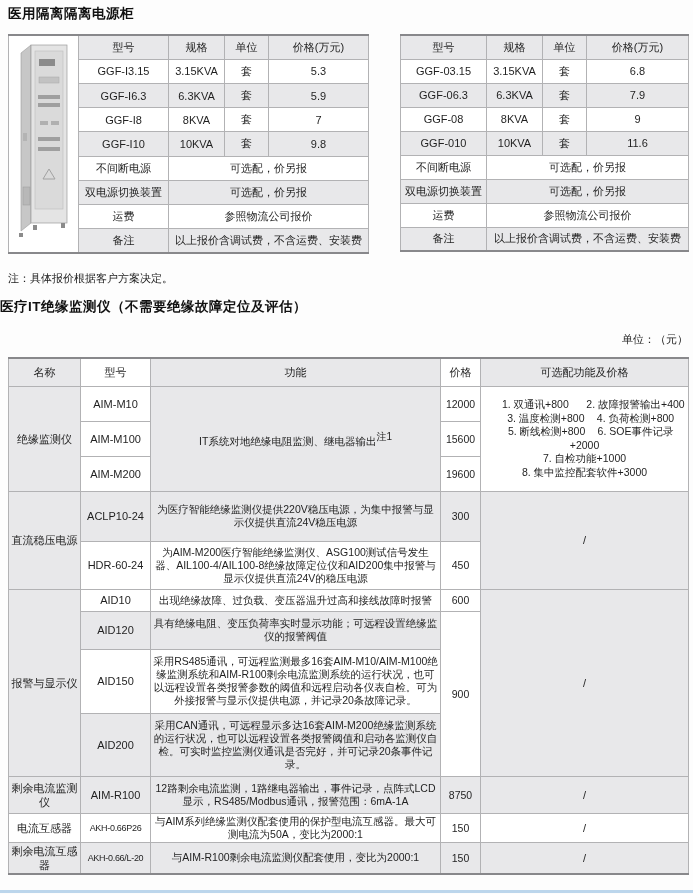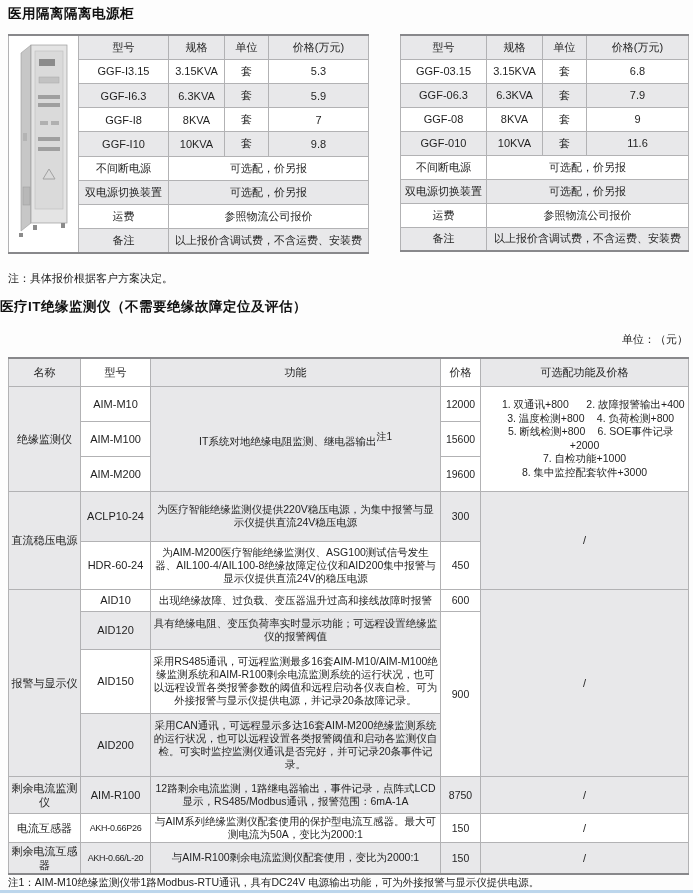--- a/index.html
+++ b/index.html
@@ -261,17 +261,16 @@
     <tr style="height:30px;">
       <td class="g namec">剩余电流互感器</td>
       <td class="g model-sm">AKH-0.66/L-20</td>
       <td class="g fn">与AIM-R100剩余电流监测仪配套使用，变比为2000:1</td>
       <td class="g price">150</td>
       <td class="g">/</td>
     </tr>
   </tbody>
     </table>
 
-  <div class="smalltext" style="left:8px;top:876px;">注1：AIM-M10绝缘监测仪带1路Modbus-RTU通讯，具有DC24V 电源输出功能，可为外接报警与显示仪提供电源。</div>
 
   <div id="bottom-rule"></div>
 
 </div>
 
 </body></html>

